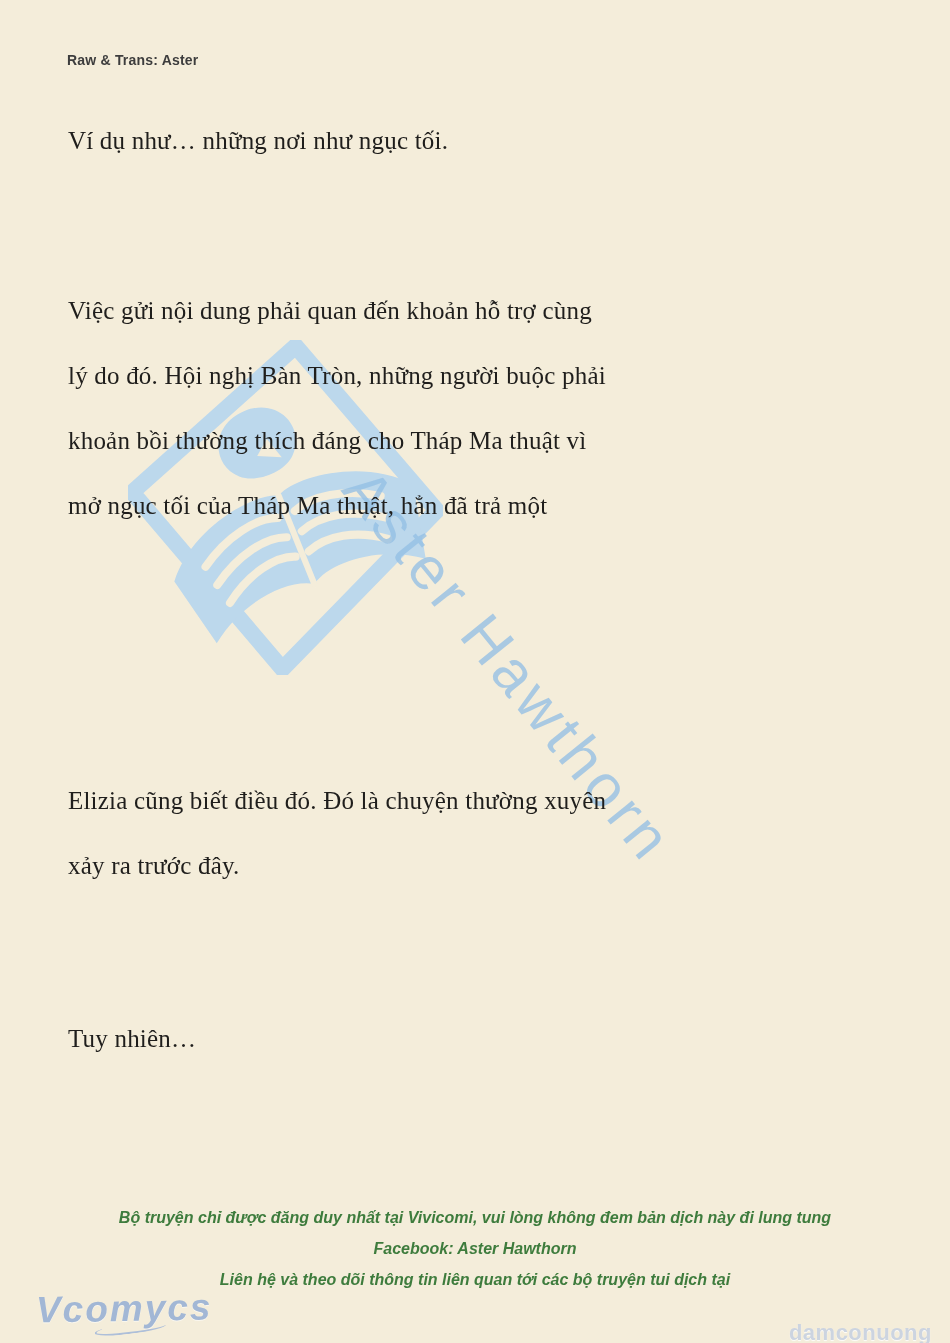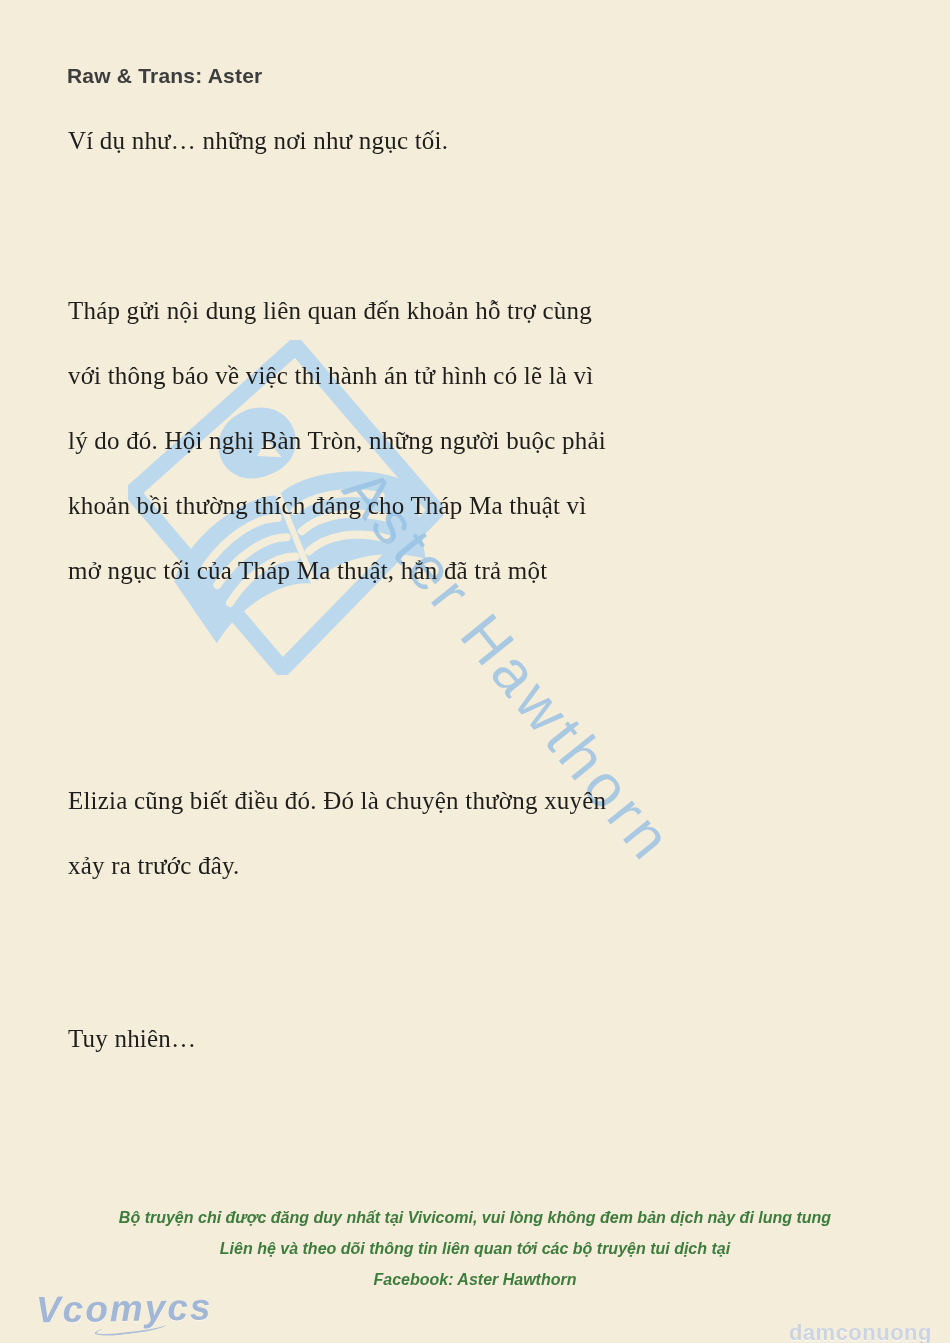--- a/index.html
+++ b/index.html
@@ -19,21 +19,21 @@
     font-family:"Liberation Sans", sans-serif;
     font-size:60px;font-weight:400;letter-spacing:5px;white-space:nowrap;
     color:rgba(148,191,228,0.78);
   }
 
   
   .content{position:absolute;inset:0;z-index:1;}
   .credit{
     position:absolute;left:67px;top:52px;
     font-family:"Liberation Sans", sans-serif;
-    font-size:21px;font-weight:700;color:#3d3d3d;letter-spacing:.2px;margin-top:12px;
+    font-size:14px;font-weight:700;color:#3d3d3d;letter-spacing:.2px;
   }
   .para{position:absolute;left:68px;right:60px;color:#1f1e1c;}
   .para .t-line{
     font-size:25px;line-height:65px;white-space:nowrap;letter-spacing:.2px;
   }
   #p1{top:108px;}
   #p2{top:278px;}
   #p3{top:768px;}
   #p4{top:1006px;}
 
@@ -94,38 +94,37 @@
     <div class="wm-text">Aster Hawthorn</div>
   </div>
 
   <div class="content">
     <div class="credit">Raw &amp; Trans: Aster</div>
 
     <div class="para" id="p1">
         <div class="t-line">Ví dụ như… những nơi như ngục tối.</div>
       </div>
     <div class="para" id="p2">
-        <div class="t-line">Tháp gửi nội dung liên quan đến khoản hỗ trợ cùng</div>
-        <div class="t-line">với thông báo về việc thi hành án tử hình có lẽ là vì</div>
+        <div class="t-line">Việc gửi nội dung phải quan đến khoản hỗ trợ cùng</div>
         <div class="t-line">lý do đó. Hội nghị Bàn Tròn, những người buộc phải</div>
         <div class="t-line">khoản bồi thường thích đáng cho Tháp Ma thuật vì</div>
         <div class="t-line">mở ngục tối của Tháp Ma thuật, hẳn đã trả một</div>
       </div>
     <div class="para" id="p4">
         <div class="t-line">Tuy nhiên…</div>
       </div>
     <div class="para" id="p3">
         <div class="t-line">Elizia cũng biết điều đó. Đó là chuyện thường xuyên</div>
         <div class="t-line">xảy ra trước đây.</div>
       </div>
 
     <div class="notice">
         <div class="t-line">Bộ truyện chỉ được đăng duy nhất tại Vivicomi, vui lòng không đem bản dịch này đi lung tung</div>
+        <div class="t-line">Facebook: Aster Hawthorn</div>
         <div class="t-line">Liên hệ và theo dõi thông tin liên quan tới các bộ truyện tui dịch tại</div>
-        <div class="t-line">Facebook: Aster Hawthorn</div>
       </div>
 
     <div class="vcomycs">
       <span>Vcomycs</span>
       <span class="swash"></span>
     </div>
 
     <div class="damconuong">damconuong</div>
   </div>
 

